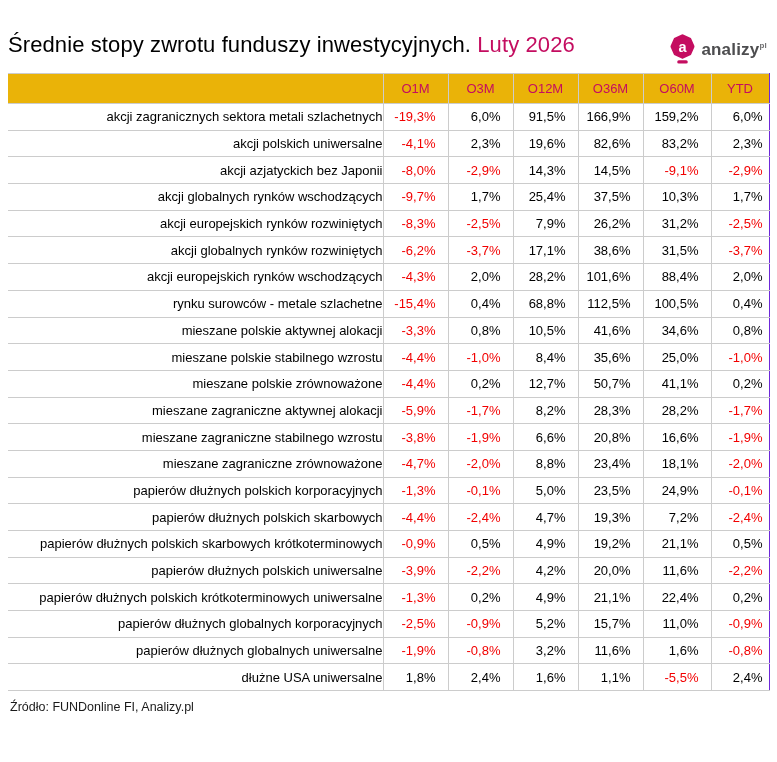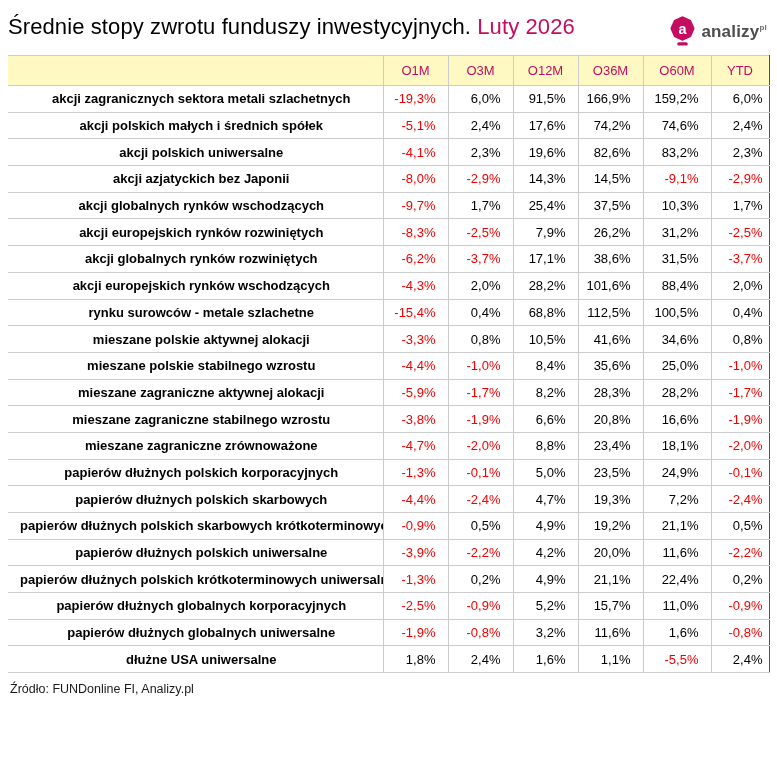--- a/index.html
+++ b/index.html
@@ -4,21 +4,21 @@
 <style>
   * { box-sizing: border-box; margin: 0; padding: 0; }
   html, body { background: #ffffff; }
   body {
     width: 777px;
     height: 762px;
     font-family: "Liberation Sans", sans-serif;
     color: #000;
     overflow: hidden;
   }
-  .page { padding: 10px 8px 0 8px; }
+  .page { padding: 28px 8px 0 8px; }
 
   
   .topbar {
     display: flex;
     justify-content: space-between;
     align-items: flex-start;
     margin-bottom: 8px;
   }
   .title {
     font-size: 22px;
@@ -60,27 +60,27 @@
   table.returns th:first-child, table.returns td:first-child { border-left: none; }
   table.returns th:last-child, table.returns td:last-child { border-right: 1px solid #6d28d9; }
   table.returns tr > *:first-child { border-left: none; }
   table.returns tr > * + * { border-left: 1px solid #cccccc; }
   table.returns tr { border-right: none; }
   table.returns thead th {
     height: 30px;
     color: #c40d60;
     font-weight: 400;
     text-align: center;
-    background: #fef9c3;
+    background: #eab308;
   }
   table.returns thead th.name-head { border-left: none; }
   table.returns tbody td { height: 26.7px; }
   td.name {
-    font-weight: 700;
-    text-align: center;
+    font-weight: 400;
+    text-align: right;
     padding-left: 12px;
     font-size: 12.5px;
   }
   td.val { text-align: right; padding-right: 12px; }
   td.val.ytd { padding-right: 6px; }
   td.val.neg { color: #f20000; }
 
   .source {
     margin-top: 9px;
     padding-left: 2px;
@@ -130,29 +130,20 @@
         <tr>
           <td class="name">akcji zagranicznych sektora metali szlachetnych</td>
           <td class="val neg">-19,3%</td>
           <td class="val">6,0%</td>
           <td class="val">91,5%</td>
           <td class="val">166,9%</td>
           <td class="val">159,2%</td>
           <td class="val ytd">6,0%</td>
         </tr>
         <tr>
-          <td class="name">akcji polskich małych i średnich spółek</td>
-          <td class="val neg">-5,1%</td>
-          <td class="val">2,4%</td>
-          <td class="val">17,6%</td>
-          <td class="val">74,2%</td>
-          <td class="val">74,6%</td>
-          <td class="val ytd">2,4%</td>
-        </tr>
-        <tr>
           <td class="name">akcji polskich uniwersalne</td>
           <td class="val neg">-4,1%</td>
           <td class="val">2,3%</td>
           <td class="val">19,6%</td>
           <td class="val">82,6%</td>
           <td class="val">83,2%</td>
           <td class="val ytd">2,3%</td>
         </tr>
         <tr>
           <td class="name">akcji azjatyckich bez Japonii</td>
@@ -220,20 +211,29 @@
         <tr>
           <td class="name">mieszane polskie stabilnego wzrostu</td>
           <td class="val neg">-4,4%</td>
           <td class="val neg">-1,0%</td>
           <td class="val">8,4%</td>
           <td class="val">35,6%</td>
           <td class="val">25,0%</td>
           <td class="val neg ytd">-1,0%</td>
         </tr>
         <tr>
+          <td class="name">mieszane polskie zrównoważone</td>
+          <td class="val neg">-4,4%</td>
+          <td class="val">0,2%</td>
+          <td class="val">12,7%</td>
+          <td class="val">50,7%</td>
+          <td class="val">41,1%</td>
+          <td class="val ytd">0,2%</td>
+        </tr>
+        <tr>
           <td class="name">mieszane zagraniczne aktywnej alokacji</td>
           <td class="val neg">-5,9%</td>
           <td class="val neg">-1,7%</td>
           <td class="val">8,2%</td>
           <td class="val">28,3%</td>
           <td class="val">28,2%</td>
           <td class="val neg ytd">-1,7%</td>
         </tr>
         <tr>
           <td class="name">mieszane zagraniczne stabilnego wzrostu</td>

